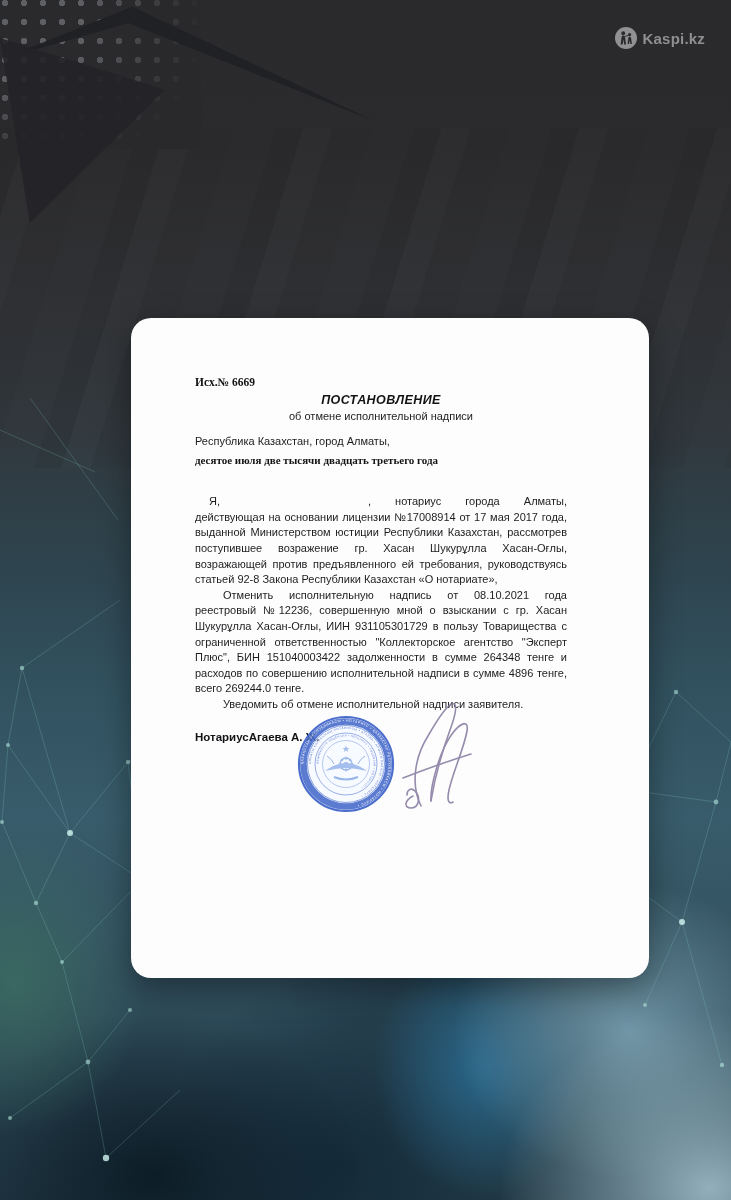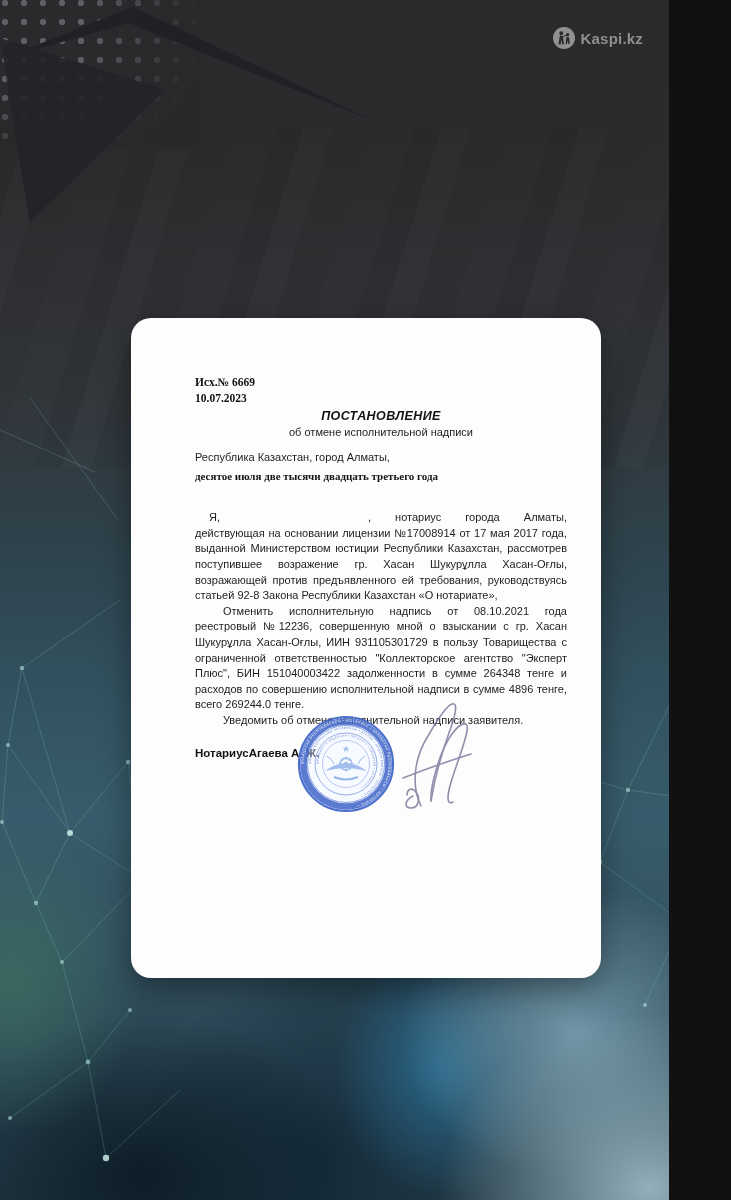--- a/index.html
+++ b/index.html
@@ -1,17 +1,17 @@
 <!DOCTYPE html>
 <html lang="ru"><head>
 <meta charset="utf-8">
 <style>
   html,body{margin:0;padding:0;background:#111;}
   .screen{
-    position:relative;width:669px;height:1200px;overflow:hidden;
+    position:relative;width:731px;height:1200px;overflow:hidden;
     background:#29292b;font-family:"Liberation Sans",sans-serif;
   }
   
   .bg-photo{
     position:absolute;inset:0;z-index:0;
     background:
       radial-gradient(300px 250px at 97% 99%, rgba(152,181,193,.95), rgba(152,181,193,0) 70%),
       radial-gradient(250px 210px at 86% 86%, rgba(124,163,180,.85), rgba(124,163,180,0) 70%),
       radial-gradient(150px 180px at 66% 89%, rgba(40,110,150,.80), rgba(40,110,150,0) 72%),
       radial-gradient(180px 210px at 2% 82%, rgba(62,114,99,.70), rgba(62,114,99,0) 72%),
@@ -58,20 +58,21 @@
     display:flex;align-items:center;gap:6px;
   }
   .kaspi .brand{
     color:#8f8f91;font-size:15px;font-weight:bold;letter-spacing:.2px;
   }
   
   .card{
     position:absolute;left:131px;top:318px;width:470px;height:660px;z-index:5;
     background:#fdfdfe;border-radius:20px;
     box-shadow:0 10px 32px rgba(0,0,0,.38);
+    padding-left:48px;
   }
   .doc{
     position:absolute;left:64px;top:56px;width:372px;color:#1d1d1f;
     font-size:11px;line-height:15.6px;
   }
   .ref{
     font-family:"Liberation Serif",serif;font-weight:bold;
     font-size:11.5px;line-height:16px;color:#131315;
   }
   .title{
@@ -178,21 +179,20 @@
       <path d="M12.6 17 L13.3 10.9 C13.5 10.1 14 9.7 14.7 9.7 C15.4 9.7 15.9 10.1 16.1 10.9 L16.9 17 L15.4 17 L14.8 13.2 L14 17 Z" fill="#2a2a2c"></path>
       <path d="M10.2 9.4 L14 8.2" stroke="#2a2a2c" stroke-width="1"></path>
     </svg>
     <span class="brand">Kaspi.kz</span>
   </div>
 
   <div class="card">
     <div class="doc">
 
       <div class="ref">Исх.№ 6669</div>
-      <div class="ref">10.07.2023</div>
 
       <div class="title">ПОСТАНОВЛЕНИЕ</div>
       <div class="subtitle">об отмене исполнительной надписи</div>
 
       <div class="place">Республика Казахстан, город Алматы,</div>
       <div class="datewords">десятое июля  две тысячи двадцать третьего года</div>
 
       <div class="para p1"><span>Я,</span><span class="blank"></span><span>, нотариус города Алматы, действующая на основании лицензии №17008914 от 17 мая 2017 года, выданной Министерством юстиции Республики Казахстан, рассмотрев поступившее возражение гр. Хасан Шукурұлла Хасан-Оғлы, возражающей против предъявленного ей требования, руководствуясь статьей 92-8 Закона Республики Казахстан «О нотариате»,</span></div>
 
 

